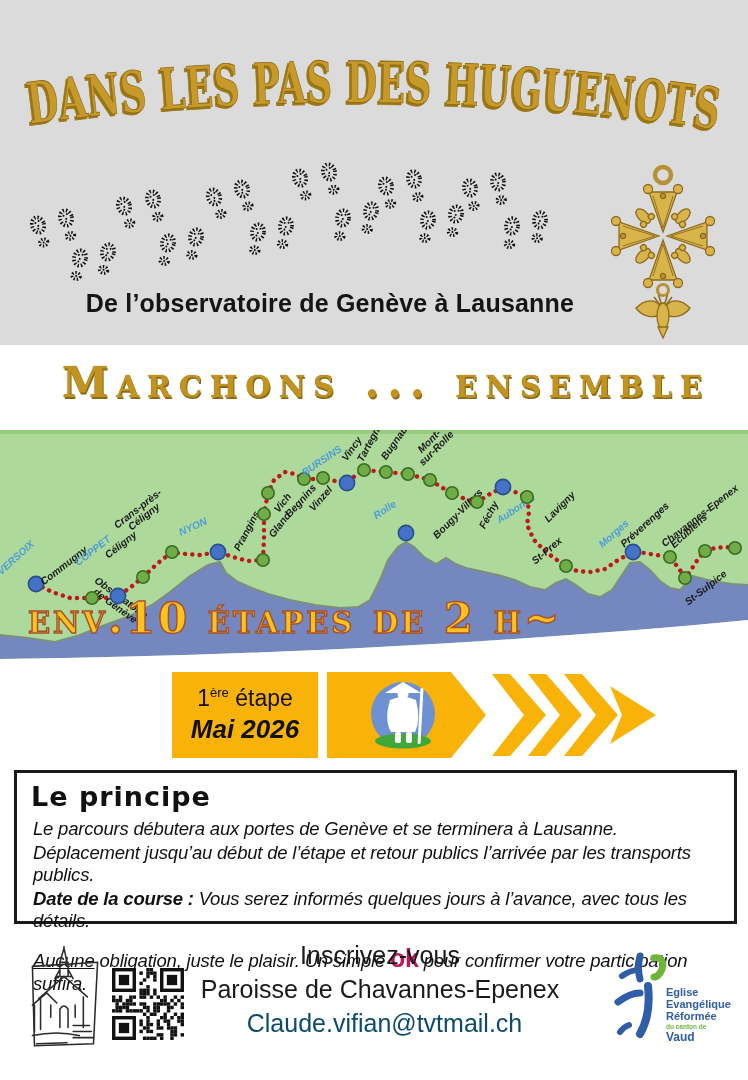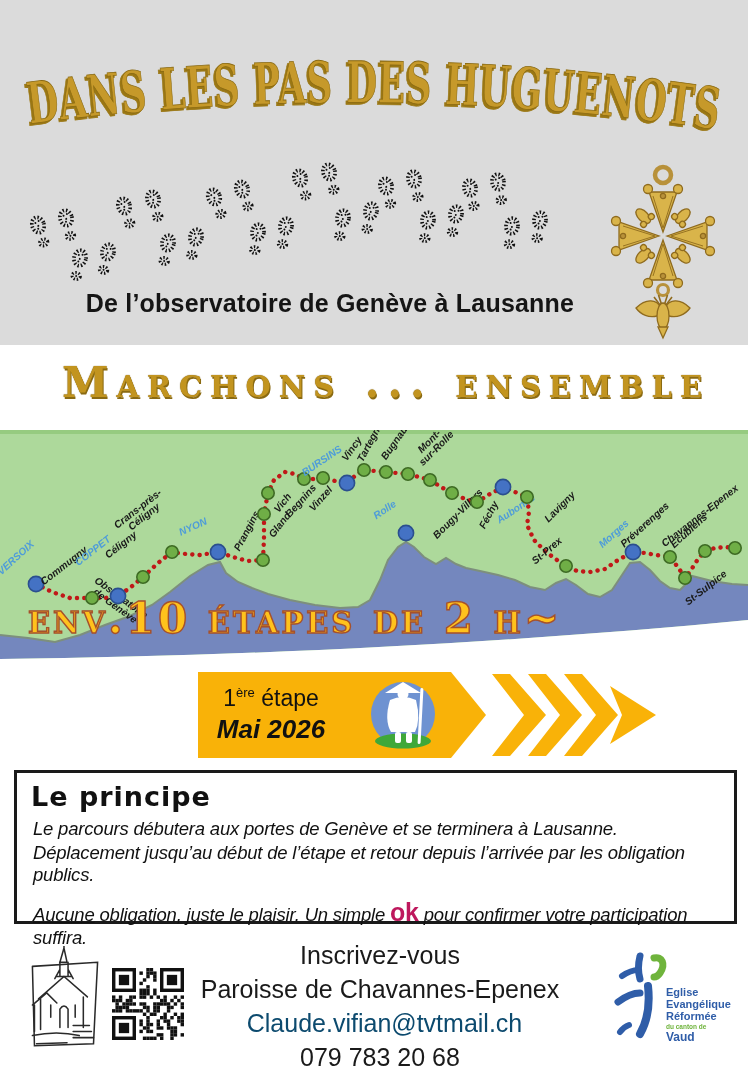--- a/index.html
+++ b/index.html
@@ -24,21 +24,21 @@
   
   .map-svg{top:430px;left:0;width:748px;height:233px;}
   .map-label{font-size:10.2px;font-weight:bold;font-style:italic;fill:#1a1a1a;}
   .map-label.blue{fill:#4E9CD9;}
   .env-note{top:594px;left:0;width:748px;white-space:nowrap;
             font-family:"DejaVu Serif","Liberation Serif",serif;font-weight:bold;
             font-variant:small-caps;font-size:42px;letter-spacing:3px;color:#FFC21C;
             -webkit-text-stroke:1.4px #A6512B;text-shadow:0 0 1px #A6512B;padding-left:28px;}
   
   .stage-box{top:672px;left:172px;width:146px;height:86px;background:#F9B208;
-             display:flex;flex-direction:column;justify-content:center;align-items:center;color:#111;margin-left:26px;}
+             display:flex;flex-direction:column;justify-content:center;align-items:center;color:#111;}
   .stage-line1{font-size:23px;}
   .stage-line1 sup{font-size:13px;}
   .stage-line2{font-size:26px;font-weight:bold;margin-top:2px;font-style:italic;}
   .arrow-banner-svg{top:672px;left:327px;width:160px;height:86px;}
   .chevrons-svg{top:672px;left:492px;width:170px;height:86px;}
   
   .principle{top:770px;left:14px;width:689px;height:132px;background:#fff;
              border:3px solid #1a1a1a;padding:8px 14px;color:#111;}
   .principle h2{margin:0 0 6px 0;font-size:27px;font-weight:800;letter-spacing:1px;
                 font-family:"DejaVu Sans","Liberation Sans",sans-serif;}
@@ -517,21 +517,22 @@
       <path d="M0,2 h18 l36,41 -36,41 h-18 l32,-41 Z"></path>
       <path d="M36,2 h18 l36,41 -36,41 h-18 l32,-41 Z"></path>
       <path d="M72,2 h18 l36,41 -36,41 h-18 l32,-41 Z"></path>
       <path d="M118,14 L164,43 L118,72 L130,43 Z"></path>
     </g>
   </svg>
 
   <div class="abs principle">
     <h2>Le principe</h2>
     <p>Le parcours débutera  aux portes de Genève et se terminera à Lausanne.</p>
-    <p>Déplacement jusqu’au début de l’étape et retour depuis l’arrivée par les obligation publics.</p>
+    <p>Déplacement jusqu’au début de l’étape et retour publics l’arrivée par les transports publics.</p>
+    <p><span class="lbl">Date de la course :</span><span> Vous serez informés quelques jours à l’avance, avec tous les détails.</span></p>
     <p class="last"><span class="u">Aucune</span><span> obligation, juste le plaisir. Un simple </span><span class="ok">ok</span><span> pour confirmer votre participation suffira.</span></p>
   </div>
 
   <svg class="abs church-svg" viewBox="0 0 76 110">
     <g stroke="#2a2a2a" stroke-width="1.5" fill="none" stroke-linecap="round">
       <path d="M6,20 L70,16 L68,55 M6,20 L8,98 L66,96 L68,55"></path>
       <path d="M37,2 L40,16 L33,16 Z M37,0 L37,4"></path>
       <path d="M33,16 L33,30 M41,16 L41,30 M28,32 L33,23 M46,32 L41,23 M30,30 L44,30"></path>
       <path d="M12,52 L37,30 L60,50"></path>
       <path d="M6,58 L20,46 L30,56 M8,58 L8,84"></path>
@@ -677,21 +678,20 @@
       <rect x="64" y="8" width="12" height="12" fill="#111"></rect>
       <rect x="0" y="56" width="28" height="28" fill="#111"></rect>
       <rect x="4" y="60" width="20" height="20" fill="#fff"></rect>
       <rect x="8" y="64" width="12" height="12" fill="#111"></rect>
     </svg>
 
   <div class="abs contact">
     <div>Inscrivez-vous</div>
     <div>Paroisse de Chavannes-Epenex</div>
     <div><a class="email">Claude.vifian@tvtmail.ch</a></div>
-    <div>079 783 20 68</div>
   </div>
 
   <svg class="abs erv-svg" viewBox="0 0 130 110">
     <g stroke-linecap="round" fill="none">
       <path d="M30,10 C28,18 28,26 30,33" stroke="#2F5DA8" stroke-width="7"></path>
       <path d="M12,30 C18,26 24,24 28,24" stroke="#2F5DA8" stroke-width="6"></path>
       <path d="M44,12 C52,10 56,18 50,27 C48,30 46,31 44,31" stroke="#6FB43C" stroke-width="7"></path>
       <path d="M38,40 C40,58 38,74 30,88" stroke="#2F5DA8" stroke-width="8"></path>
       <path d="M8,56 C16,50 24,47 30,47" stroke="#2F5DA8" stroke-width="7"></path>
       <path d="M10,86 C13,82 16,80 19,79" stroke="#2F5DA8" stroke-width="6"></path>

